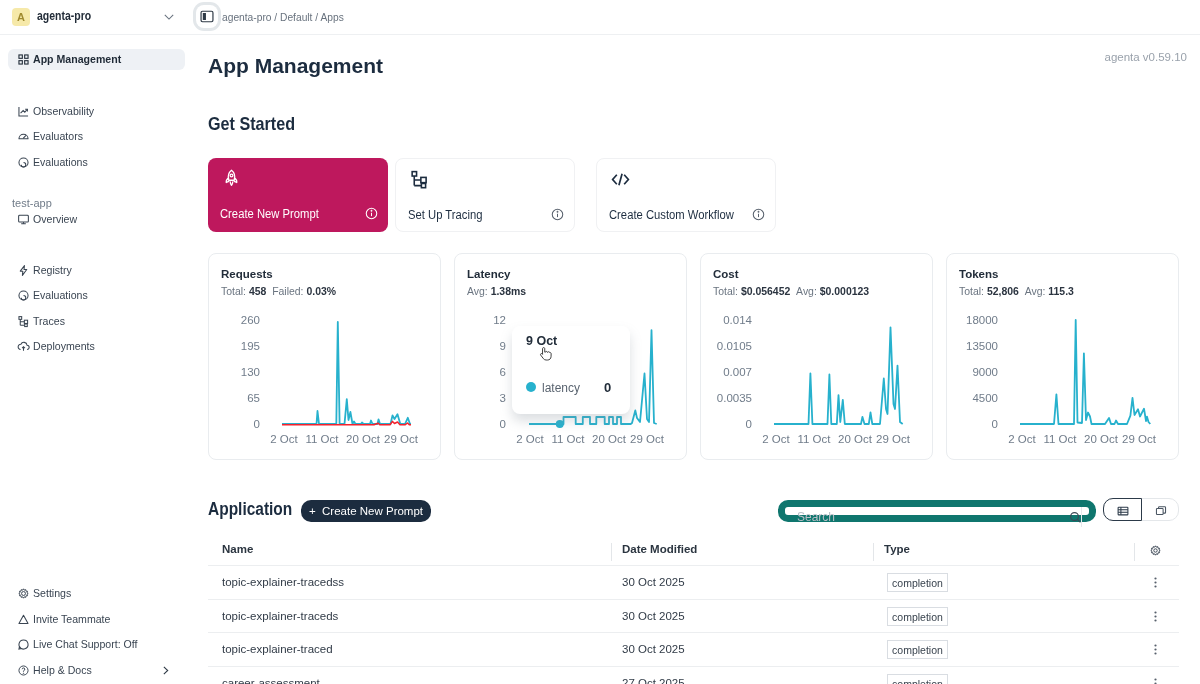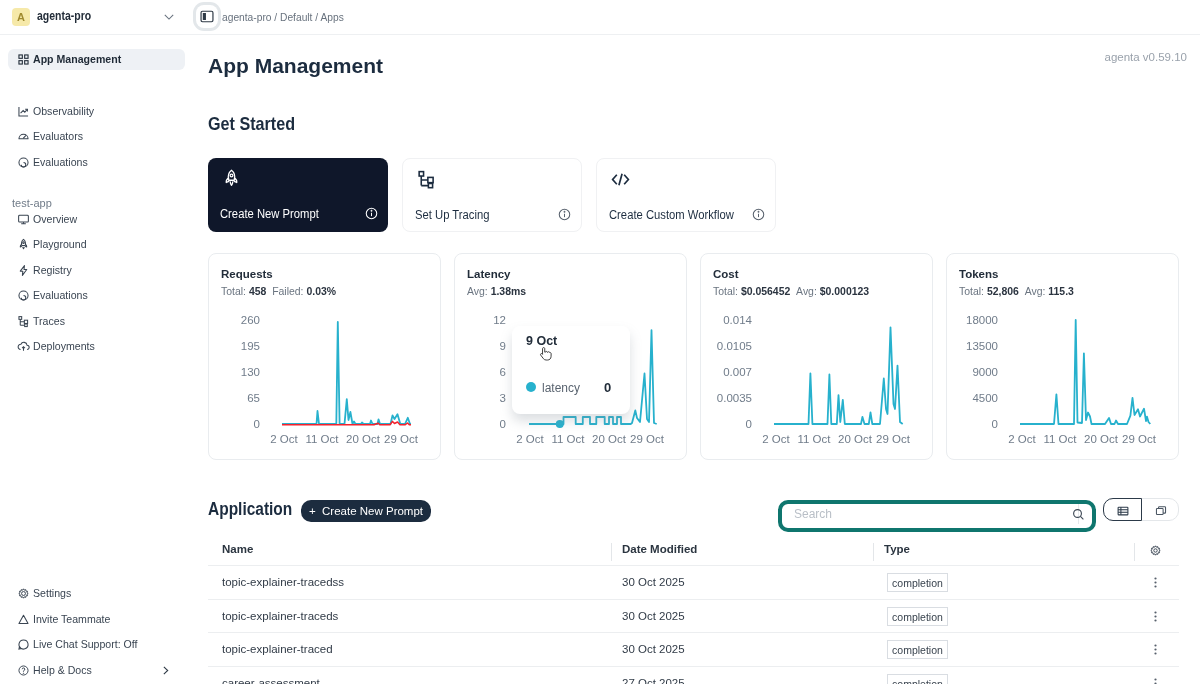--- a/index.html
+++ b/index.html
@@ -19,35 +19,35 @@
 .sitem svg { position:absolute; left:9px; top:4px; }
 .sitem .lbl { position:absolute; left:25px; top:4px; transform:scaleX(0.92); transform-origin:0 0; display:inline-block; white-space:nowrap;}
 .sitem.sel { background:#eef1f5; border-radius:6px; color:#1f2a36; font-weight:bold;}
 .slabel { position:absolute; left:12px; font-size:11px; color:#717c89; }
 
 #main { position:absolute; left:193px; top:35px; width:1007px; height:649px; }
 h1.title { position:absolute; left:15px; top:19px; font-size:21px; font-weight:700; color:#1c2c3f;}
 h2.gs { position:absolute; left:15px; top:78px; font-size:19px; font-weight:700; color:#1c2c3f; transform:scaleX(0.85); transform-origin:0 50%;}
 
 .gcard { position:absolute; top:123px; width:180px; height:74px; border-radius:8px; }
-.gcard.dark { background:#0f172a; color:#fff; }
+.gcard.dark { background:#be185d; color:#fff; }
 .gcard.lite { background:#fff; border:1px solid #f0f1f3; color:#1c2c3f; }
 .gcard .gicon { position:absolute; left:13px; top:10px; }
 .gcard .glbl { position:absolute; left:11.5px; top:49px; font-size:12.5px; transform:scaleX(0.9); transform-origin:0 0;}
 .gcard .ginfo { position:absolute; right:9px; top:48px; }
 
 .scard { position:absolute; top:218px; width:233px; height:207px; background:#fff; border:1px solid #e9ecef; border-radius:8px; }
 .scard .st { position:absolute; left:12px; top:14px; font-size:11.5px; font-weight:700; color:#222d3a;}
 .scard .ss { position:absolute; left:12px; top:31px; font-size:11px; color:#6a7480; transform:scaleX(0.95); transform-origin:0 0; white-space:nowrap;}
 .scard .ss b { color:#2b3440; }
 .scard svg.chart { position:absolute; left:0; top:0; }
 
 .apptitle { position:absolute; left:15px; top:464px; font-size:18px; font-weight:700; color:#1c2c3f; transform:scaleX(0.86); transform-origin:0 0;}
 .newbtn { position:absolute; left:108px; top:465px; width:130px; height:22px; background:#1c2c3f; border-radius:10px; color:#fff; font-size:11.5px; text-align:center; line-height:22px;}
-.search { position:absolute; left:585px; top:465px; width:318px; height:32px; border:4px solid #0f766e; border-radius:10px; background:#fff;}
+.search { position:absolute; left:585px; top:465px; width:318px; height:22px; border:7px solid #0f766e; border-radius:10px; background:#fff;}
 .search .ph { position:absolute; left:12px; top:3px; font-size:12px; color:#b9bfc7;}
 .search .sep { position:absolute; left:296px; top:0px; width:1px; height:20px; background:#e5e8eb;}
 .seg { position:absolute; left:910px; top:463px; width:76px; height:23px; border:1px solid #e4e7ea; border-radius:10px; background:#fff;}
 .seg .half1 { position:absolute; left:-1px; top:-1px; width:39px; height:23px; border:1.5px solid #2c3a49; border-radius:10px 0 0 10px; background:#fff;}
 
 .tbl { position:absolute; left:15px; top:504px; width:971px; }
 .thead { position:absolute; height:26px; font-size:11.5px; font-weight:700; color:#2b3540; }
 .trow { position:absolute; height:33px; font-size:11.5px; color:#313b47; border-top:1px solid #eceef0; }
 .tag { position:absolute; width:61px; height:19px; border:1px solid #d9dde2; border-radius:0; font-size:10.5px; color:#39434e; text-align:center; line-height:18px; background:#fff;}
 
@@ -91,30 +91,20 @@
     </div>
     <div class="slabel" style="top:162px;">test-app</div>
     <div class="sitem" style="top:173.5px;">
       <svg width="13" height="13" viewBox="0 0 20 20" fill="none" stroke="#3a4552" stroke-width="1.6">
           <rect x="2.5" y="3.5" width="15" height="10.5" rx="1.5"></rect>
           <line x1="10" y1="14" x2="10" y2="16.5"></line>
           <line x1="6.5" y1="16.5" x2="13.5" y2="16.5"></line>
         </svg>
       <span class="lbl">Overview</span>
     </div>
-    <div class="sitem" style="top:199px;">
-      <svg width="13" height="13" viewBox="0 0 24 24" fill="none" stroke="#3a4552" stroke-width="1.9" stroke-linejoin="round">
-          <path d="M12 2.5 C15.2 5 16.4 9.5 15.2 14 L8.8 14 C7.6 9.5 8.8 5 12 2.5 Z"></path>
-          <circle cx="12" cy="8.6" r="1.5"></circle>
-          <path d="M8.8 11.5 C6.8 12.3 5.8 14.3 6 16.6 L8.9 15.2"></path>
-          <path d="M15.2 11.5 C17.2 12.3 18.2 14.3 18 16.6 L15.1 15.2"></path>
-          <path d="M10.6 16 C10.7 17.5 11.2 18.7 12 19.8 C12.8 18.7 13.3 17.5 13.4 16"></path>
-        </svg>
-      <span class="lbl">Playground</span>
-    </div>
     <div class="sitem" style="top:224.5px;">
       <svg width="13" height="13" viewBox="0 0 20 20" fill="none" stroke="#3a4552" stroke-width="1.6" stroke-linejoin="round">
           <path d="M11.5 2.5 L5 11 H9 L8.3 17.5 L15 8.5 H10.8 Z"></path>
         </svg>
       <span class="lbl">Registry</span>
     </div>
     <div class="sitem" style="top:250px;">
       <svg width="13" height="13" viewBox="0 0 20 20" fill="none" stroke="#3a4552" stroke-width="1.6">
           <circle cx="10" cy="10" r="7"></circle>
           <path d="M10 10 a3.5 3.5 0 1 1 -3.5 3.5"></path>
@@ -182,21 +172,21 @@
           <path d="M15.2 11.5 C17.2 12.3 18.2 14.3 18 16.6 L15.1 15.2"></path>
           <path d="M10.6 16 C10.7 17.5 11.2 18.7 12 19.8 C12.8 18.7 13.3 17.5 13.4 16"></path>
         </svg>
       <span class="glbl">Create New Prompt</span>
       <svg class="ginfo" width="15" height="15" viewBox="0 0 20 20" fill="none" stroke="#fff" stroke-width="1.4">
           <circle cx="10" cy="10" r="7"></circle>
           <line x1="10" y1="9" x2="10" y2="13.5"></line>
           <circle cx="10" cy="6.3" r="0.5"></circle>
         </svg>
     </div>
-    <div class="gcard lite" style="left:209px;">
+    <div class="gcard lite" style="left:202px;">
       <svg class="gicon" width="21" height="21" viewBox="0 0 20 20" fill="none" stroke="#1c2c3f" stroke-width="1.5">
           <rect x="3" y="2.5" width="4.2" height="4.2"></rect>
           <path d="M5 6.7 V15.8 M5 10.5 H11.3 M5 15.8 H11.8"></path>
           <rect x="11.3" y="8" width="5" height="5"></rect>
           <rect x="11.8" y="13.8" width="4" height="4"></rect>
         </svg>
       <span class="glbl">Set Up Tracing</span>
       <svg class="ginfo" width="15" height="15" viewBox="0 0 20 20" fill="none" stroke="#57606c" stroke-width="1.4">
           <circle cx="10" cy="10" r="7"></circle>
           <line x1="10" y1="9" x2="10" y2="13.5"></line>

